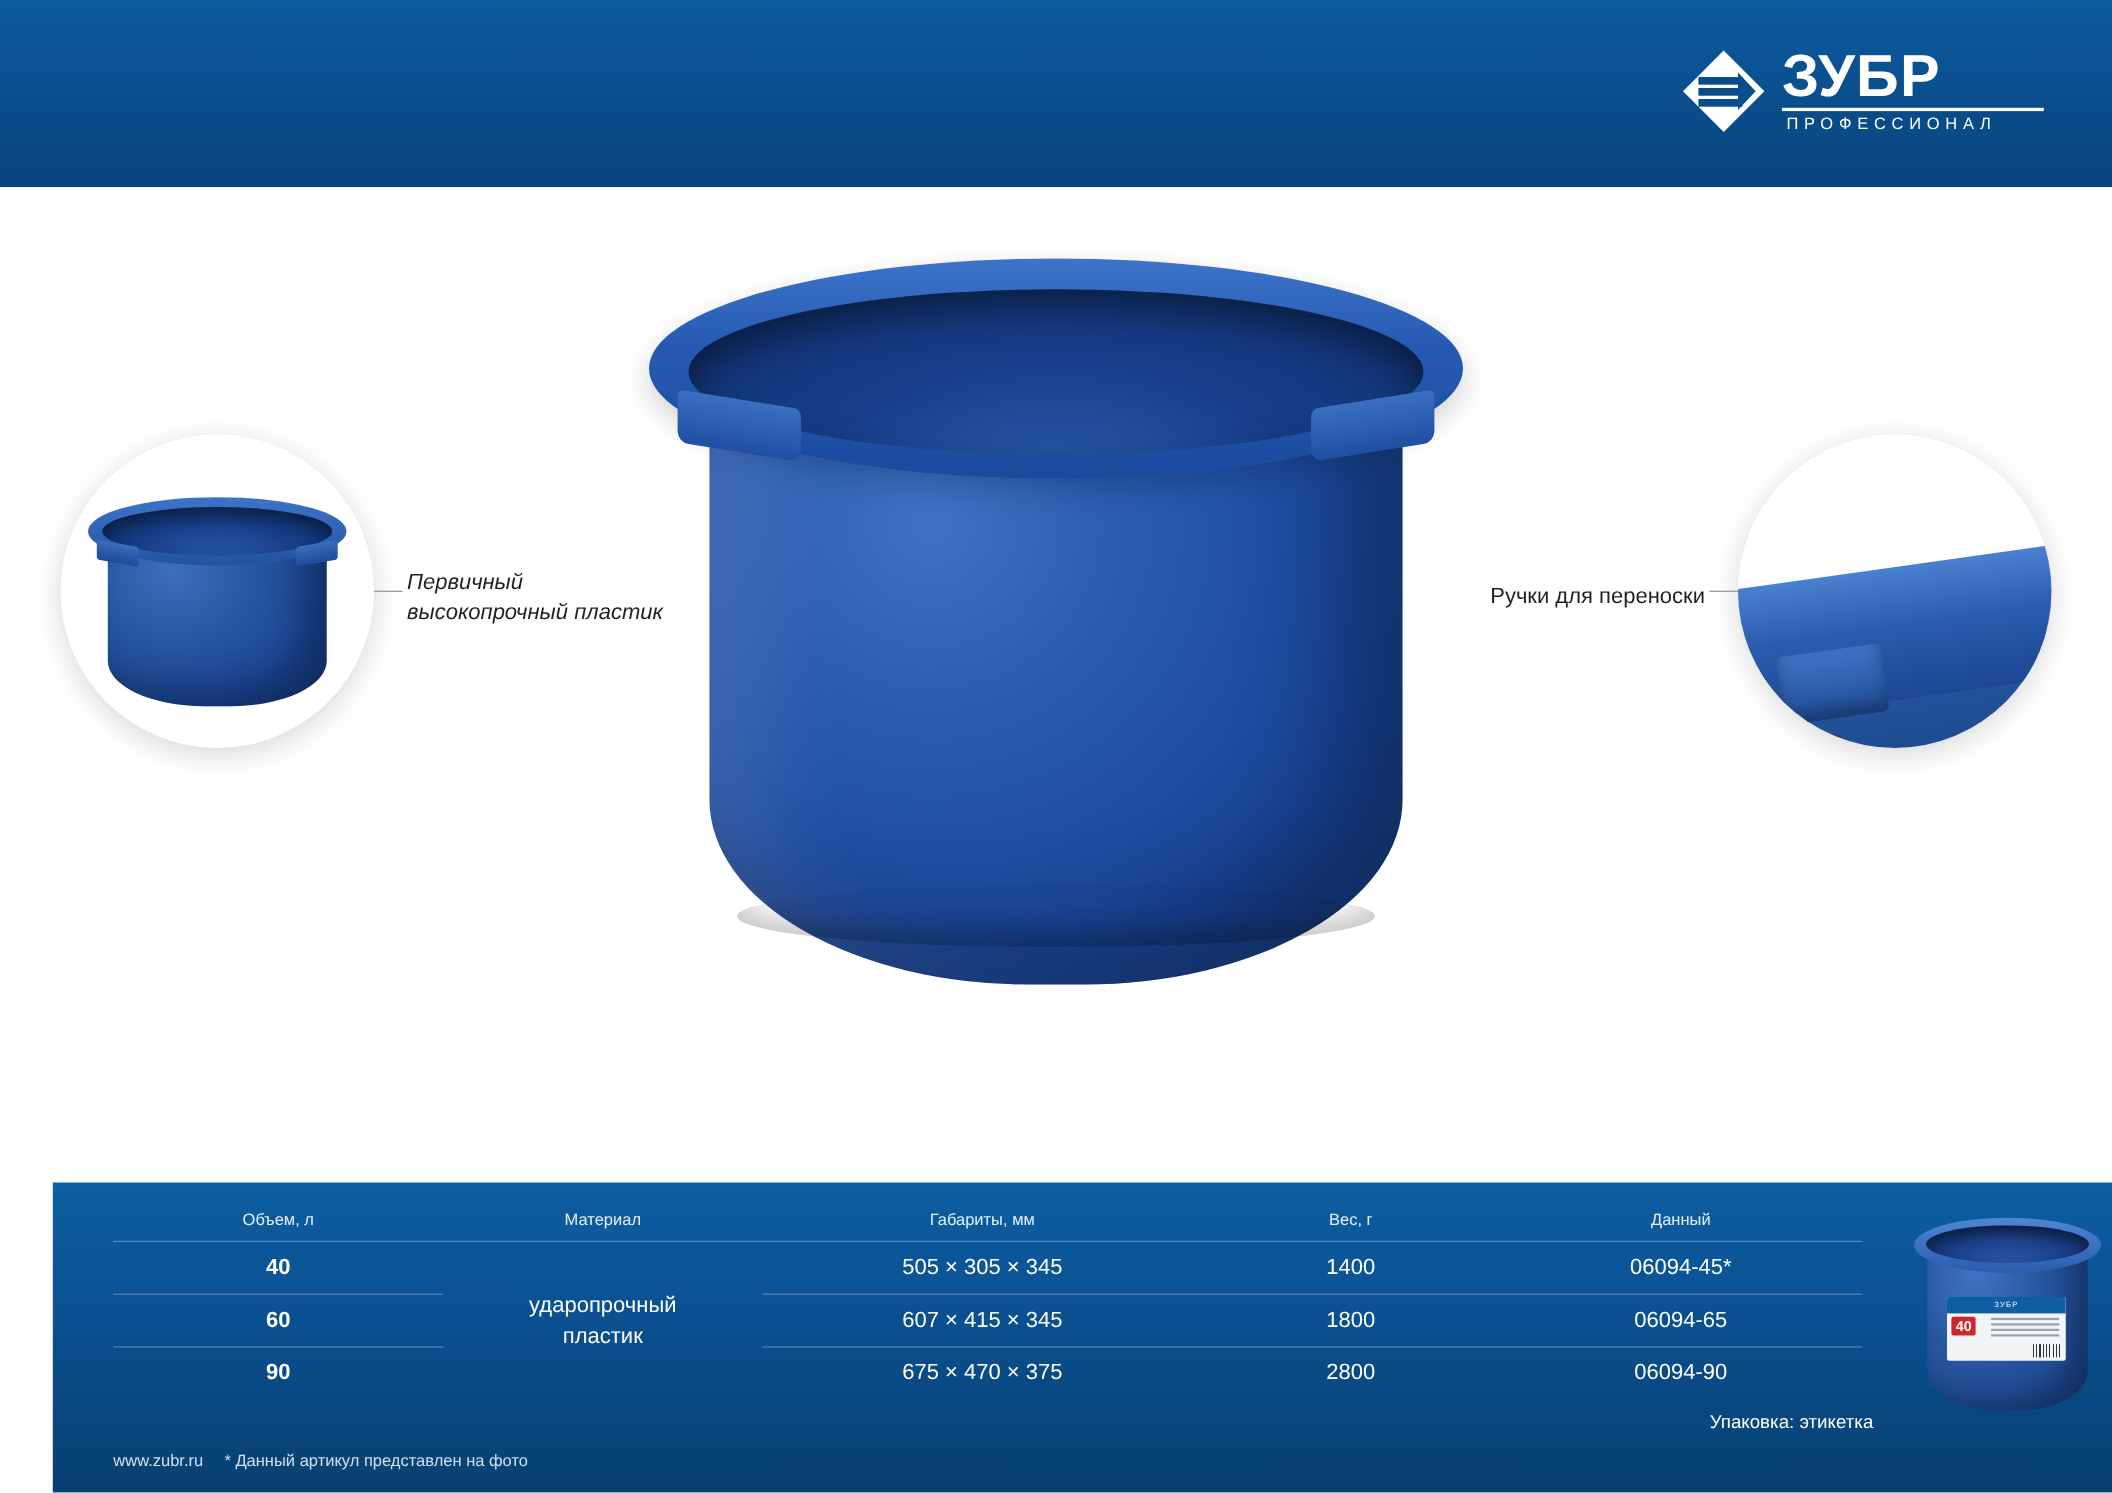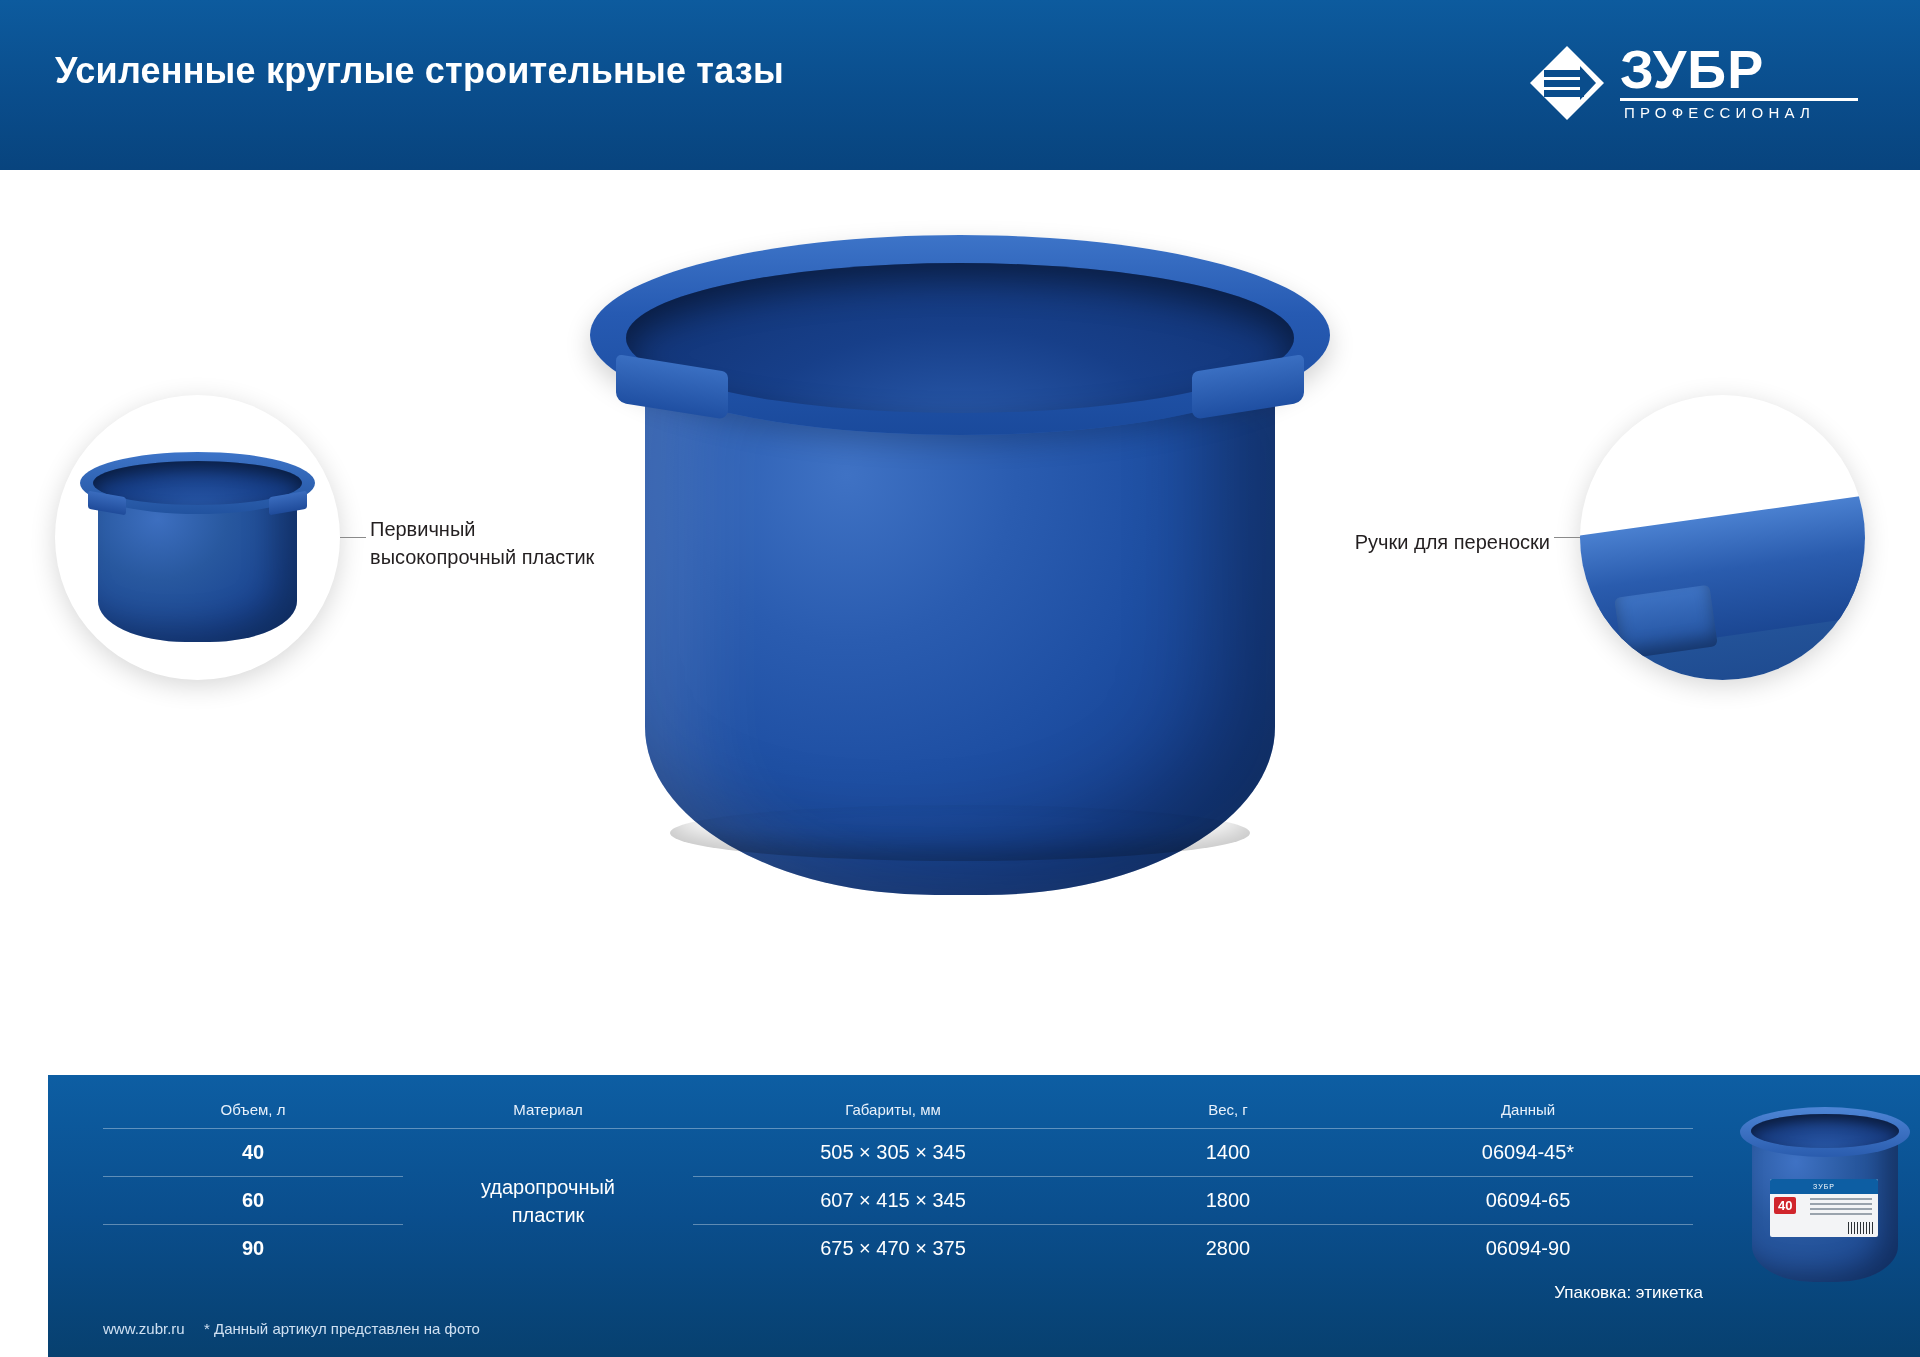--- a/index.html
+++ b/index.html
@@ -247,21 +247,21 @@
     position: absolute;
     height: 1px;
     background: #8a8a8a;
   }
   .label-text {
     position: absolute;
     color: #231f20;
     font-size: 20px;
     line-height: 28px;
   }
-  .label-left { left: 370px; top: 345px; width: 320px; }
+  .label-left { left: 370px; top: 345px; width: 320px; font-style: italic; }
   .label-right { right: 370px; top: 358px; width: 300px; text-align: right; }
 
   
   .footer {
     position: absolute;
     left: 0;
     top: 1075px;
     width: 1920px;
     height: 282px;
     background: linear-gradient(180deg, #0d5ea3 0%, #0a4e8d 50%, #07406f 100%);
@@ -414,21 +414,20 @@
     height: 12px;
     background: repeating-linear-gradient(90deg, #2c3136 0 1px, #f3f4f6 1px 3px);
   }
 </style>
 </head>
 <body>
 
 <div class="page">
 
   <div class="header">
-    <div class="header-title">Усиленные круглые строительные тазы</div>
 
     <div class="logo">
       <div class="logo-mark">
         <svg width="78" height="78" viewBox="0 0 78 78">
           <polygon points="39,2 76,39 39,76 2,39" fill="#ffffff"></polygon>
           <rect x="16" y="26" width="40" height="7" fill="#0a4d8c"></rect>
           <rect x="16" y="36" width="40" height="7" fill="#0a4d8c"></rect>
           <rect x="16" y="46" width="40" height="7" fill="#0a4d8c"></rect>
           <polygon points="52,22 68,39 52,56" fill="#0a4d8c"></polygon>
         </svg>

